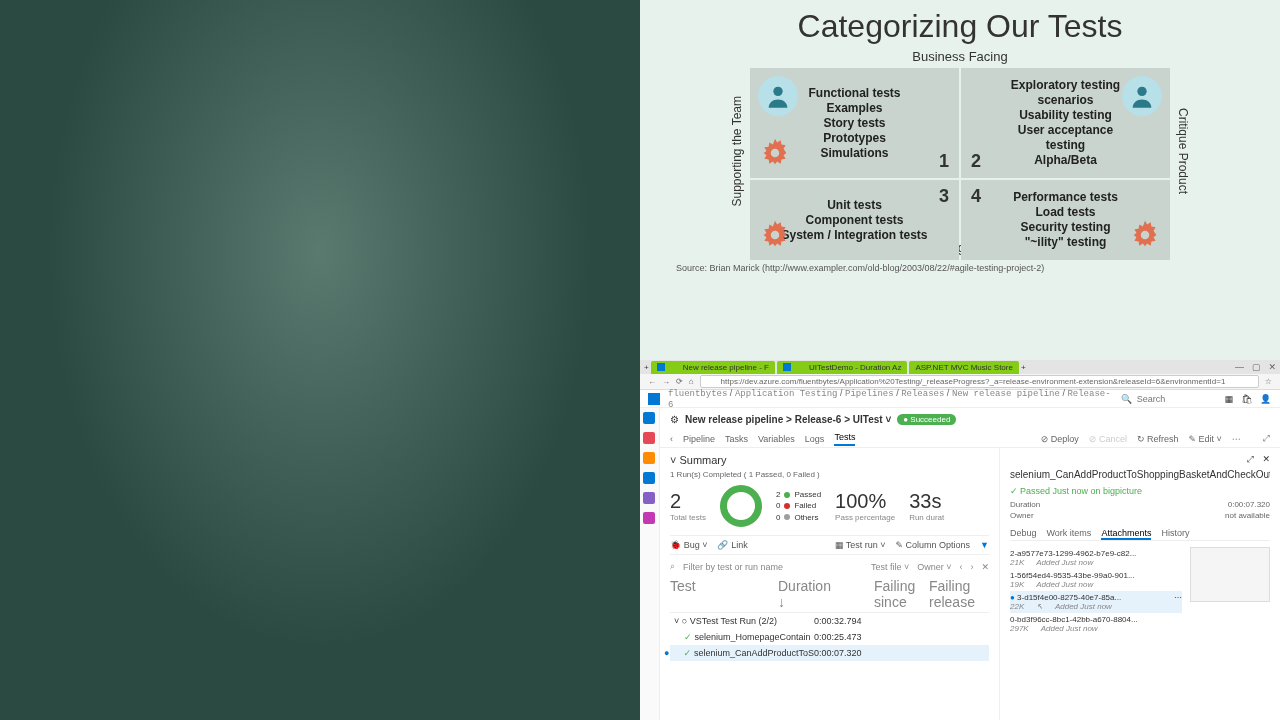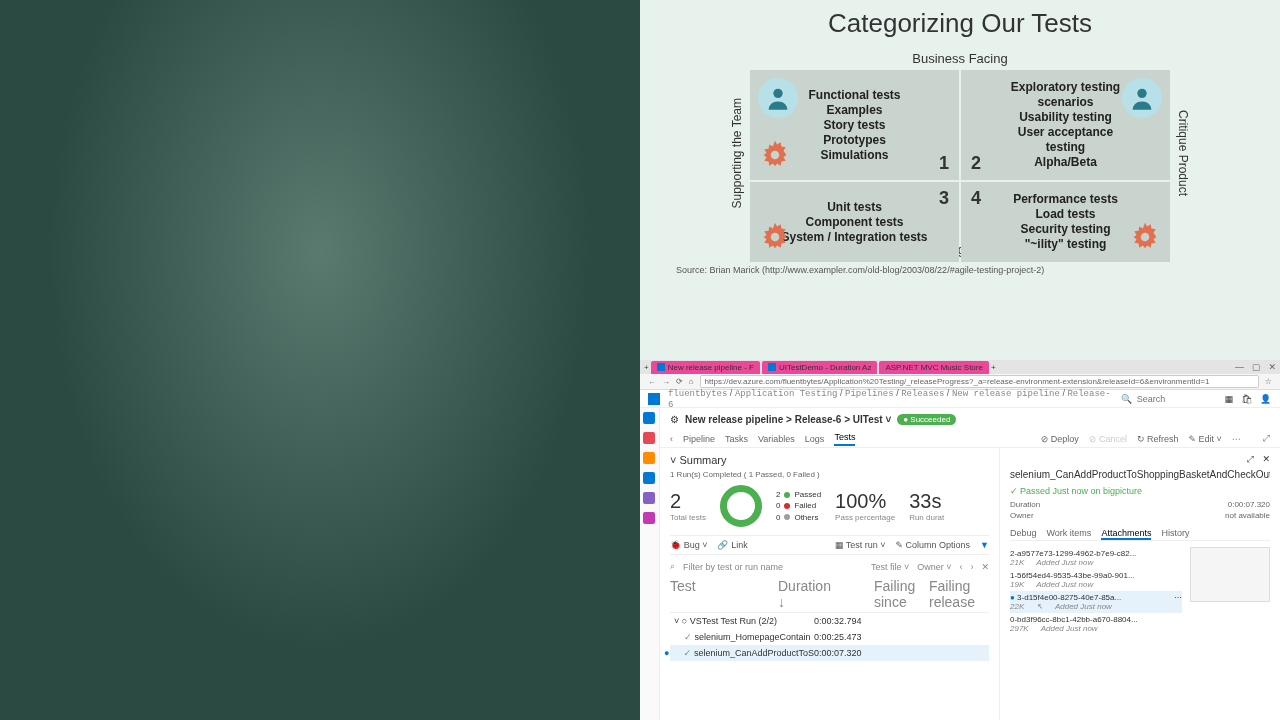--- a/index.html
+++ b/index.html
@@ -2,21 +2,21 @@
 <html><head>
 <meta charset="utf-8">
 <style>
 * { margin: 0; padding: 0; box-sizing: border-box; font-family: -apple-system, BlinkMacSystemFont, "Segoe UI", sans-serif; }
 body { width: 1280px; height: 720px; overflow: hidden; position: relative; background: #1a3a3a; }
 .main-container { display: flex; width: 100%; height: 100%; }
 .left-panel { width: 640px; height: 720px; background: linear-gradient(rgba(30,60,55,0.5), rgba(30,60,55,0.5)), #4a6560; position: relative; }
 .person-placeholder { position: absolute; width: 100%; height: 100%; background: radial-gradient(ellipse at 50% 35%, #5a7a70 0%, #2a4a42 60%); }
 .right-panel { width: 640px; height: 720px; display: flex; flex-direction: column; }
 .slide-area { height: 360px; background: #e8f2ed; padding: 8px 20px; position: relative; }
-.slide-title { text-align: center; font-size: 26px; font-weight: 300; color: #333; margin-bottom: 12px; }
+.slide-title { text-align: center; font-size: 32px; font-weight: 300; color: #333; margin-bottom: 4px; }
 .axis-top { text-align: center; font-size: 13px; color: #333; margin-bottom: 4px; }
 .quadrant-container { display: flex; align-items: center; justify-content: center; }
 .axis-left { writing-mode: vertical-rl; transform: rotate(180deg); font-size: 12px; color: #333; padding: 0 6px; }
 .axis-right { writing-mode: vertical-rl; font-size: 12px; color: #333; padding: 0 6px; }
 .quadrants { display: grid; grid-template-columns: 1fr 1fr; grid-template-rows: 1fr 1fr; gap: 2px; width: 420px; height: 166px; }
 .quad { background: #c8d4cd; padding: 10px; position: relative; font-size: 12px; font-weight: bold; color: #222; text-align: center; display: flex; flex-direction: column; justify-content: center; align-items: center; }
 .quad-num { position: absolute; font-size: 18px; font-weight: bold; color: #333; }
 .q1 .quad-num { bottom: 6px; right: 10px; }
 .q2 .quad-num { bottom: 6px; left: 10px; }
 .q3 .quad-num { top: 6px; right: 10px; }
@@ -28,25 +28,25 @@
 .q4 .gear-icon { right: 8px; bottom: 8px; }
 .face-icon { width: 40px; height: 40px; position: absolute; border-radius: 50%; background: #b8e0e8; display: flex; align-items: center; justify-content: center; }
 .face-icon svg { width: 70%; height: 70%; }
 .q1 .face-icon { left: 8px; top: 8px; }
 .q2 .face-icon { right: 8px; top: 8px; }
 .quad-lines div { line-height: 1.25; }
 .axis-bottom { text-align: center; font-size: 13px; color: #333; margin-top: 6px; }
 .source { font-size: 9px; color: #555; margin-top: 8px; margin-left: 16px; }
 .browser-area { height: 360px; background: #fff; font-size: 10px; color: #333; display: flex; flex-direction: column; }
 .browser-tabs { height: 14px; background: #e4e4e4; display: flex; align-items: center; padding: 0 4px; gap: 2px; font-size: 8px; }
-.btab { background: #ec4899; padding: 2px 6px; display: flex; align-items: center; gap: 3px; border-radius: 2px 2px 0 0; }
+.btab { background: #84cc16; padding: 2px 6px; display: flex; align-items: center; gap: 18px; border-radius: 2px 2px 0 0; }
 .btab-icon { width: 8px; height: 8px; background: #0078d4; }
 .window-controls { margin-left: auto; display: flex; gap: 8px; font-size: 9px; color: #666; }
 .addr-bar { height: 16px; background: #f5f5f5; display: flex; align-items: center; padding: 0 8px; gap: 6px; font-size: 8px; color: #666; border-bottom: 1px solid #ddd; }
-.url-box { flex: 1; background: #fff; border: 1px solid #ccc; padding: 1px 4px; border-radius: 2px; overflow: hidden; white-space: nowrap; }
+.url-box { flex: 1; background: #fff; border: 1px solid #ccc; padding: 1px 20px; border-radius: 2px; overflow: hidden; white-space: nowrap; }
 .azdo-header { height: 18px; display: flex; align-items: center; padding: 0 8px; gap: 8px; font-size: 9px; border-bottom: 1px solid #eee; }
 .azdo-logo { width: 12px; height: 12px; background: #0078d4; }
 .breadcrumb { color: #666; }
 .breadcrumb span { color: #888; font-family: Liberation Mono, monospace; }
 .search-box { margin-left: auto; display: flex; align-items: center; gap: 4px; color: #888; }
 .search-input { border: none; font-size: 9px; width: 80px; }
 .azdo-body { flex: 1; display: flex; }
 .azdo-sidebar { width: 20px; background: #fafafa; border-right: 1px solid #eee; display: flex; flex-direction: column; align-items: center; padding-top: 4px; gap: 8px; }
 .sidebar-icon { width: 12px; height: 12px; border-radius: 2px; }
 .azdo-content { flex: 1; display: flex; flex-direction: column; }

